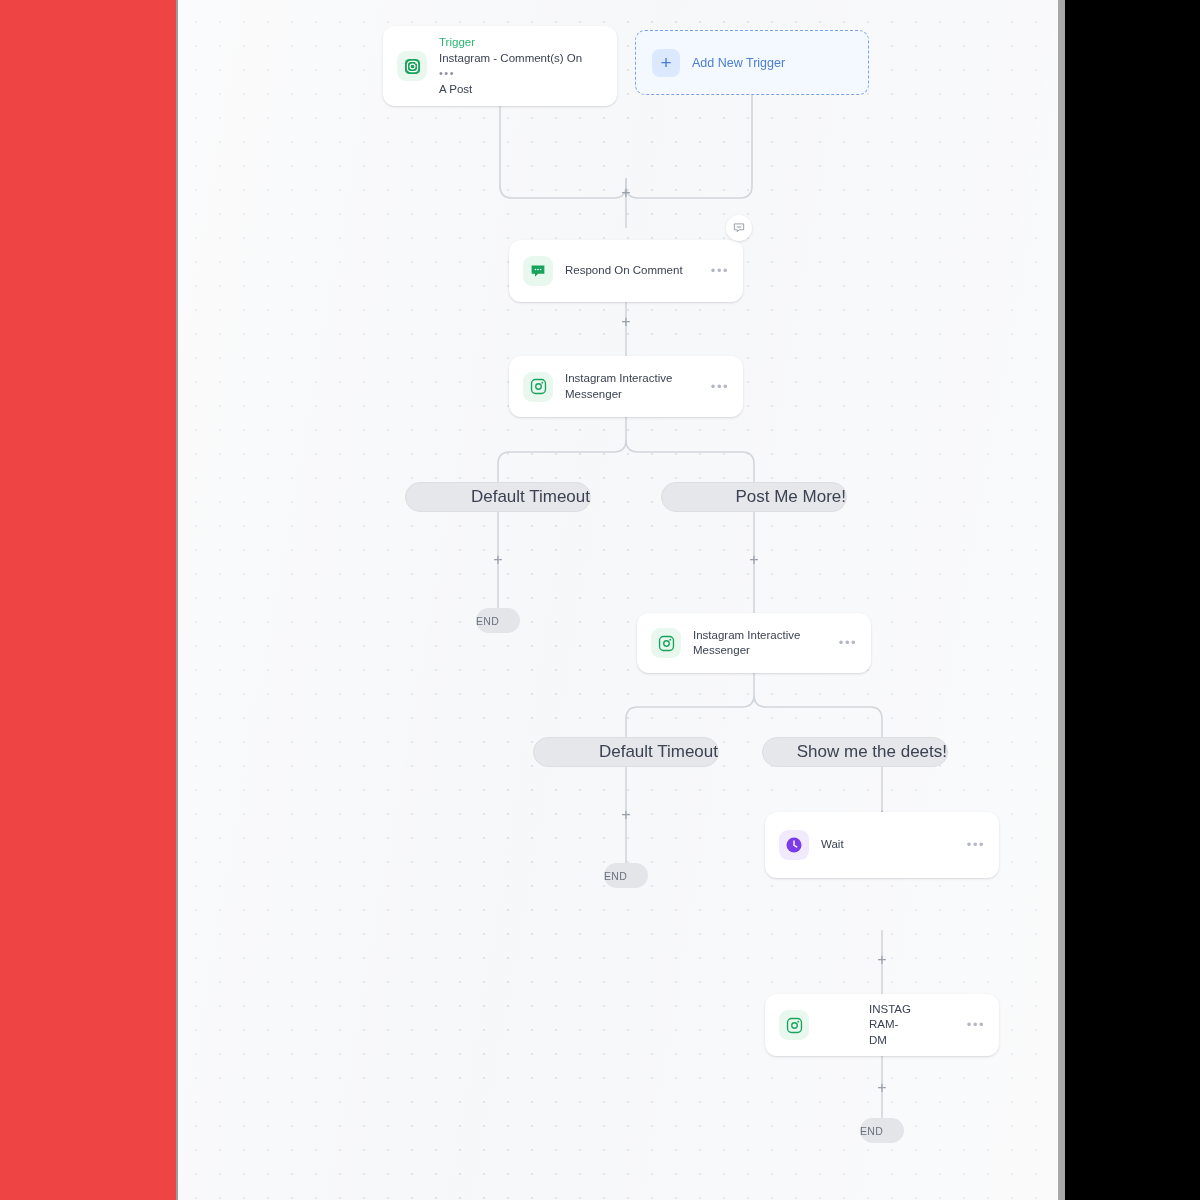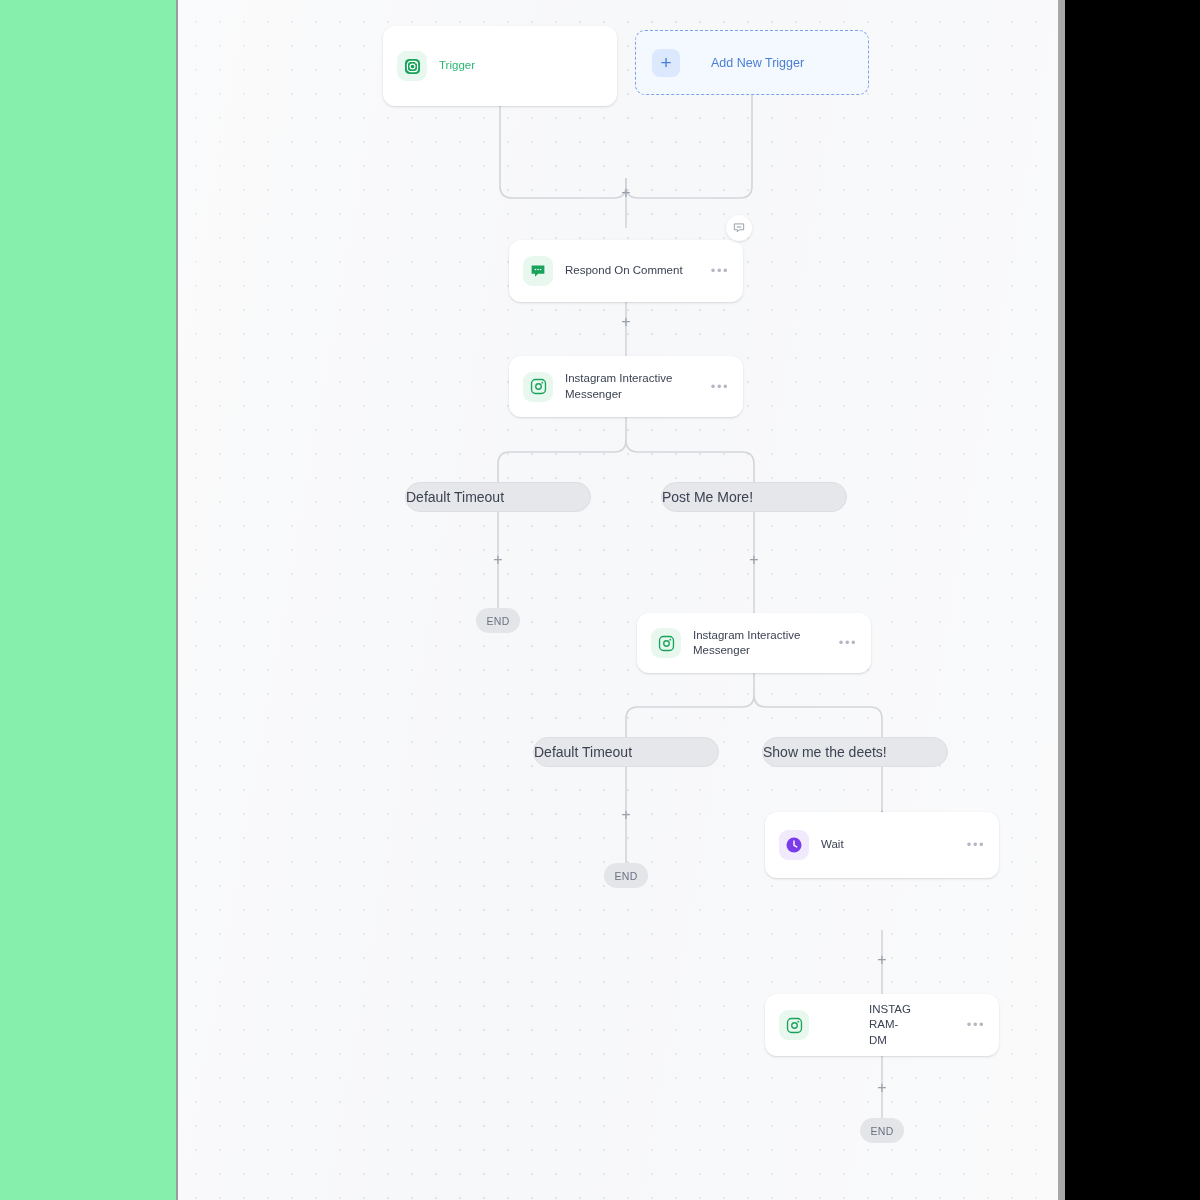--- a/index.html
+++ b/index.html
@@ -9,21 +9,21 @@
     width: 1200px;
     height: 1200px;
     overflow: hidden;
     font-family: "Liberation Sans", sans-serif;
   }
 
   #screen {
     position: relative;
     width: 972px;
     height: 1200px;
-    background: #86efac;
+    background: #ef4444;
   }
 
   
   #canvas {
     position: absolute;
     left: 178px;
     top: 0;
     width: 880px;
     height: 1200px;
     background-color: #f5f6f8;
@@ -141,49 +141,48 @@
     background: #dbe8fd;
     color: #4a7fd4;
     display: flex;
     align-items: center;
     justify-content: center;
     font-size: 19px;
     line-height: 1;
     flex: 0 0 auto;
   }
   #add-new-trigger .ant-label {
-    margin-left: 31px;
+    margin-left: 12px;
     font-size: 12.5px;
     color: #4a7fd4;
   }
 
   
   .branch-pill {
     position: absolute;
     height: 30px;
     border-radius: 15px;
     background: #e6e7ea;
     border: 1px solid #dcdee2;
     display: flex;
     align-items: center;
-    justify-content: flex-start;
-    font-size: 14px;
+    justify-content: flex-end;
+    font-size: 17px;
     color: #3b4252;
     box-sizing: border-box;
   }
 
   
   .end-pill {
     position: absolute;
     height: 25px;
     border-radius: 13px;
     background: #e4e5e9;
     display: flex;
     align-items: center;
-    justify-content: center;
     font-size: 10.5px;
     color: #6b7280;
     letter-spacing: 0.3px;
     box-sizing: border-box;
   }
 
   
   .plus-node {
     position: absolute;
     width: 18px; height: 18px;
@@ -252,20 +251,26 @@
       <div class="node-icon">
         <svg width="19" height="19" viewBox="0 0 24 24" aria-hidden="true">
           <rect x="2.5" y="2.5" width="19" height="19" rx="5.5" fill="#18a35a"></rect>
           <rect x="5.6" y="5.6" width="12.8" height="12.8" rx="3.8" fill="none" stroke="#ffffff" stroke-width="1.5"></rect>
           <circle cx="12" cy="12" r="3.1" fill="none" stroke="#ffffff" stroke-width="1.5"></circle>
           <circle cx="16.6" cy="7.5" r="1.05" fill="#ffffff"></circle>
         </svg>
       </div>
       <div class="node-body">
         <div class="node-kicker">Trigger</div>
+        <div class="node-title">
+          <span>Instagram - Comment(s) On</span>
+          <span class="inline-dots">•••</span>
+          <br>
+          <span>A Post</span>
+        </div>
       </div>
     </div>
 
     <div id="add-new-trigger" style="left:457px; top:30px; width:234px; height:65px;">
       <div class="plus-box">
         <span>+</span>
       </div>
       <div class="ant-label">Add New Trigger</div>
     </div>
 

